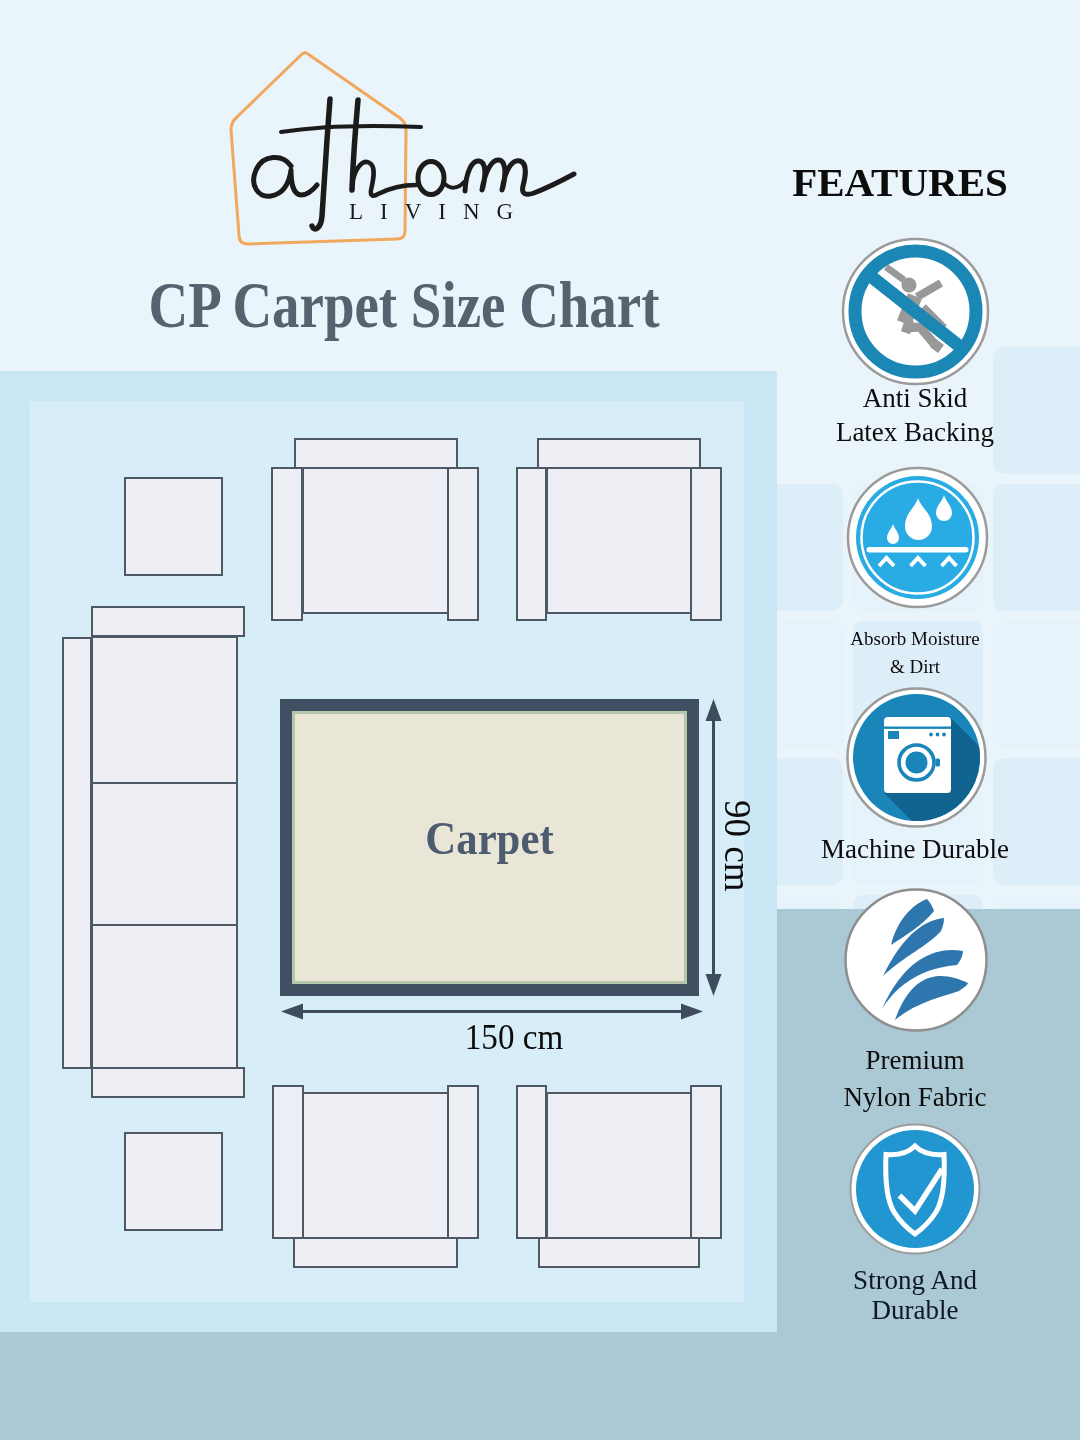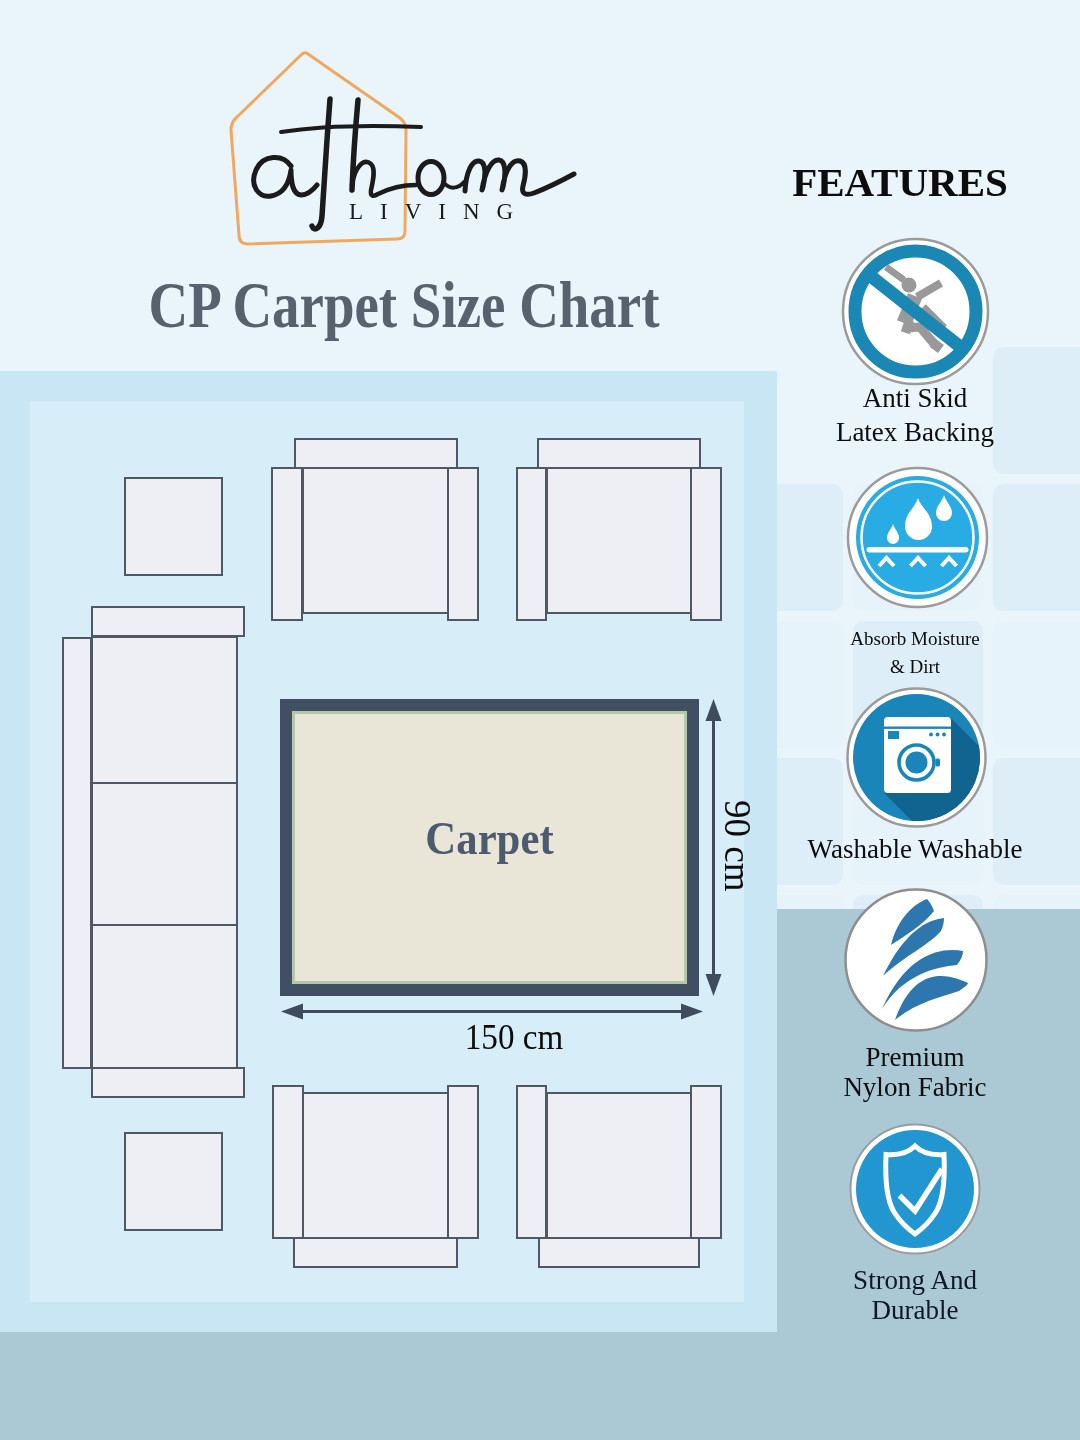--- a/index.html
+++ b/index.html
@@ -188,34 +188,34 @@
     <circle cx="87" cy="49.5" r="1.9"></circle>
     <circle cx="93.5" cy="49.5" r="1.9"></circle>
     <circle cx="100" cy="49.5" r="1.9"></circle>
     <circle cx="72.5" cy="77.5" r="17.5" fill="none" stroke="#1a85b9" stroke-width="3.6"></circle>
     <circle cx="72.5" cy="77.5" r="11"></circle>
     <rect x="91.5" y="73.5" width="4.5" height="8" rx="1.5"></rect>
   </g>
 </svg>
 
 <div class="abs" style="left:790px;top:832px;width:250px;text-align:center;
-     font-size:27px;line-height:34px;color:#0d0d0d;">Washable Washable</div>
+     font-size:27px;line-height:34px;color:#0d0d0d;">Machine Durable</div>
 
 <svg class="abs" style="left:843px;top:887px;" width="146" height="146" viewBox="0 0 146 146">
   <circle cx="73" cy="73" r="70.5" fill="#ffffff" stroke="#8e8e8e" stroke-width="2.5"></circle>
   <g fill="#2e77ae">
     <path d="M84,12 C70,17 54,33 48,58 C63,48 80,38 91,24 C89,18 86,14 84,12 Z"></path>
     <path d="M101,31 C84,33 62,44 40,89 C60,70 86,58 98,44 C100,40 101,35 101,31 Z"></path>
     <path d="M120,64 C98,60 64,66 39,122 C60,88 92,80 114,78 C118,73 120,68 120,64 Z"></path>
     <path d="M125,96 C100,84 70,82 52,133 C72,116 98,110 116,104 C121,100 124,99 125,96 Z"></path>
   </g>
 </svg>
 
 <div class="abs" style="left:790px;top:1042px;width:250px;text-align:center;
-     font-size:27px;line-height:30px;color:#0d0d0d;">Premium<br>Nylon Fabric</div>
+     font-size:27px;line-height:37px;color:#0d0d0d;">Premium<br>Nylon Fabric</div>
 
 <svg class="abs" style="left:848px;top:1122px;" width="134" height="134" viewBox="0 0 134 134">
   <circle cx="67" cy="67" r="64.5" fill="#ffffff" stroke="#9b9b9b" stroke-width="2"></circle>
   <circle cx="67" cy="67" r="59" fill="#2196d0"></circle>
   <path d="M67,24 C60,31 50,33.5 38,32.5 C37,55 38,77 46,90 C53,101 60,107 67,112 C74,107 81,101 88,90 C96,77 97,55 96,32.5 C84,33.5 74,31 67,24 Z" fill="none" stroke="#ffffff" stroke-width="5"></path>
   <path d="M51.5,73.5 L67,89 L94,47" fill="none" stroke="#ffffff" stroke-width="5.5" stroke-linecap="butt" stroke-linejoin="miter"></path>
 </svg>
 
 <div class="abs" style="left:790px;top:1265px;width:250px;text-align:center;
      font-size:27px;line-height:30px;color:#0f172a;">Strong And<br>Durable</div>

